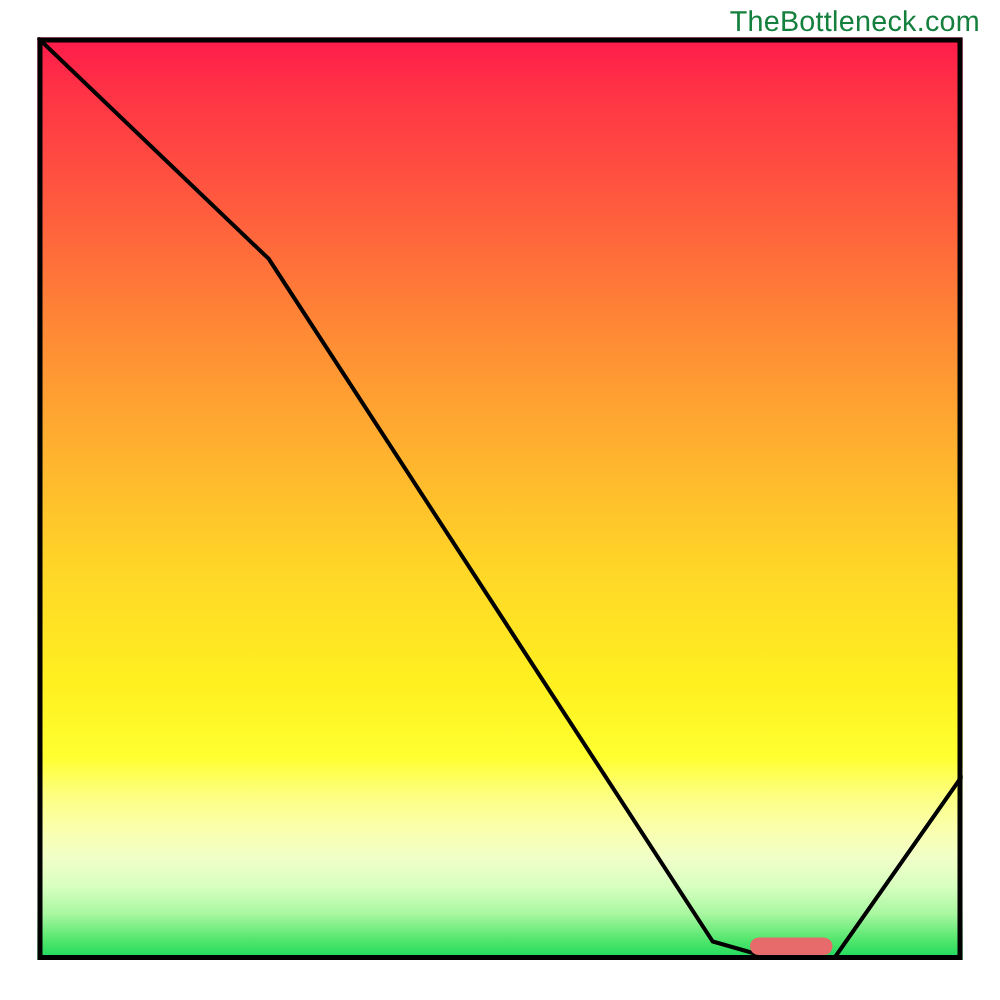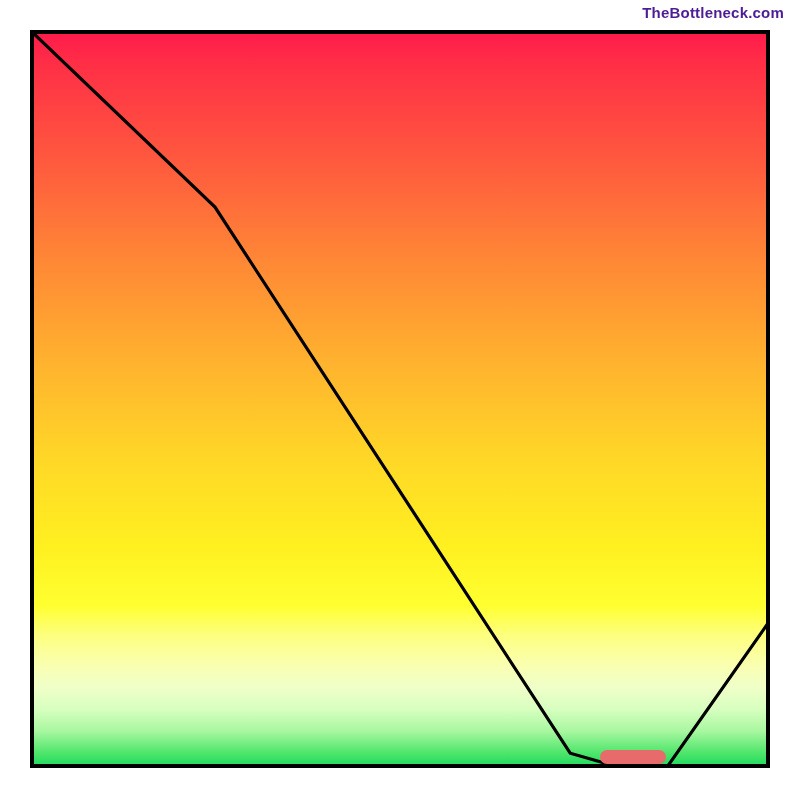--- a/index.html
+++ b/index.html
@@ -8,23 +8,23 @@
     height: 800px;
     background: #ffffff;
     position: relative;
     font-family: Arial, Helvetica, sans-serif;
     overflow: hidden;
   }
   .attribution {
     position: absolute;
     top: 4px;
     right: 16px;
-    font-size: 15px;
-    font-weight: 700;
-    color: #4c1d95;
+    font-size: 23px;
+    font-weight: 400;
+    color: #15803d;
     letter-spacing: 0.2px;
   }
   .plot-area {
     position: absolute;
     left: 30px;
     top: 30px;
     width: 740px;
     height: 738px;
   }
   .gradient-bg {

